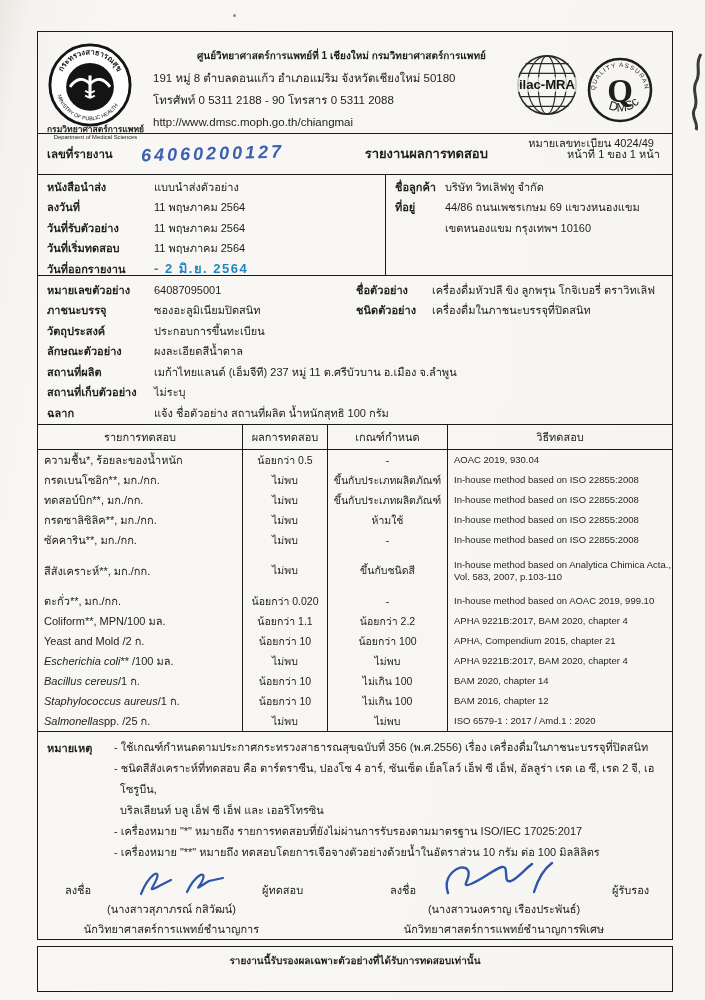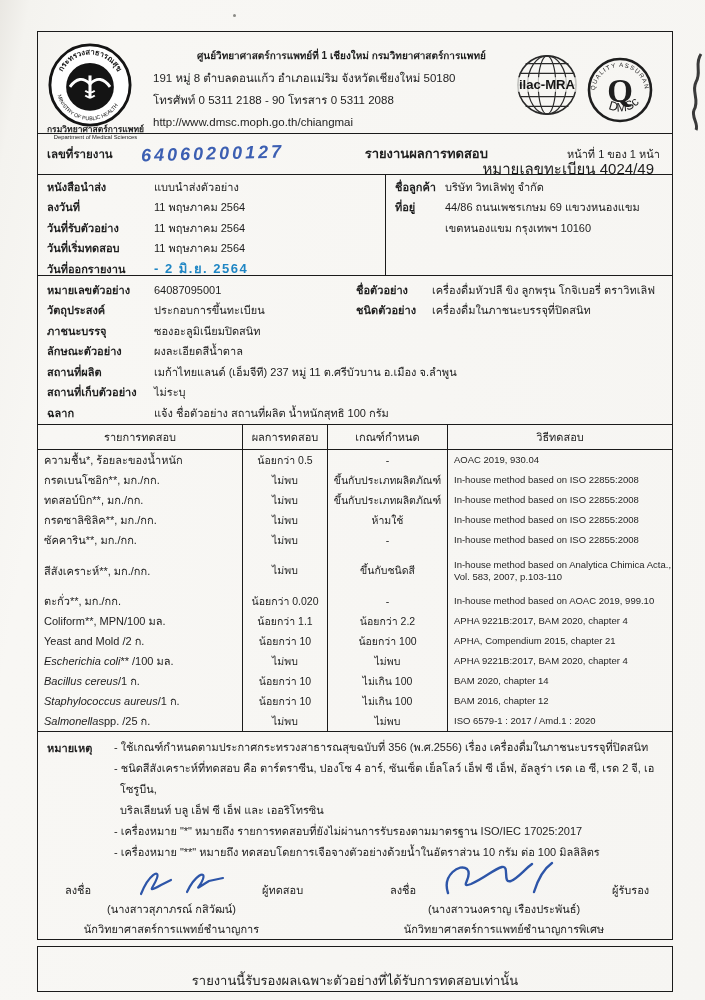--- a/index.html
+++ b/index.html
@@ -15,21 +15,21 @@
   
   .s-header{height:108px;display:flex;}
   .seal-wrap{width:115px;position:relative;flex:0 0 auto;}
   .seal-svg{position:absolute;left:10px;top:11px;}
   .seal-th{position:absolute;left:0;top:93px;width:115px;text-align:center;font-size:8.5px;font-weight:bold;line-height:9px;}
   .seal-en{position:absolute;left:0;top:102px;width:115px;text-align:center;font-size:5.8px;color:#222;}
   .head-text{padding-top:13px;line-height:22px;flex:1;}
   .org-name{font-size:10px;font-weight:bold;margin-left:44px;}
   .head-line{font-size:11.5px;}
   .logos{position:absolute;right:8px;top:18px;width:150px;height:88px;}
-  .reg-no{position:absolute;right:10px;top:107px;font-size:15px;white-space:nowrap;}
+  .reg-no{position:absolute;right:10px;top:84px;font-size:11px;white-space:nowrap;}
   
   .s-repno{height:44px;display:flex;align-items:center;}
   .repno-label{font-size:11.5px;font-weight:bold;padding-left:9px;}
   .repno-value{color:#3c5fb2;font-size:18px;letter-spacing:3px;font-style:italic;font-weight:bold;transform:rotate(-1.6deg);margin-left:28px;width:175px;}
   .rep-title{font-size:13px;font-weight:bold;flex:1;text-align:center;margin-left:-30px;}
   .rep-page{font-size:11px;padding-right:12px;white-space:nowrap;}
   
   .frow{display:flex;align-items:flex-start;height:20.5px;line-height:20.5px;}
   .flabel{font-weight:bold;font-size:11px;flex:0 0 auto;}
   .fvalue{font-size:11px;white-space:pre-line;}
@@ -63,21 +63,21 @@
   .s-notes{flex:1;padding-top:5px;}
   .notes-label{position:absolute;left:9px;top:7px;font-size:11px;font-weight:bold;}
   .notes-list{margin-left:72px;margin-right:8px;}
   .note{font-size:11px;line-height:21px;white-space:pre-line;padding-left:10px;text-indent:-6px;}
   .sig-area{position:relative;height:72px;margin-top:4px;}
   .sig-label{position:absolute;font-size:11px;}
   .sig-name{position:absolute;font-size:11px;text-align:center;}
   .sig-svg{position:absolute;}
   
   .footerbox{position:absolute;left:37px;top:946px;width:636px;height:46px;border:1.6px solid #1b1b1b;box-sizing:border-box;text-align:center;padding-top:4px;}
-  .foot1{font-size:13px;font-weight:normal;line-height:19px;margin-top:20px;}
+  .foot1{font-size:10px;font-weight:bold;line-height:19px;}
   .foot2{font-size:11.5px;line-height:19px;}
   .artifact{position:absolute;}
 </style>
 </head>
 <body>
 
 <div class="page">
 
   <svg class="artifact" style="right:1px;top:52px" width="14" height="80" viewBox="0 0 14 80">
     <path d="M11,2 C4,12 12,20 6,30 C1,40 10,48 4,58 C1,65 9,72 6,78" stroke="#3a3a3a" stroke-width="3" fill="none"></path>
@@ -173,26 +173,26 @@
         </div>
     </div>
 
     <div class="sec s-sample">
       <div class="samp-left">
           <div class="frow">
             <span class="flabel">หมายเลขตัวอย่าง</span>
             <span class="fvalue">64087095001</span>
           </div>
           <div class="frow">
+            <span class="flabel">ภาชนะบรรจุ</span>
+            <span class="fvalue">ซองอะลูมิเนียมปิดสนิท</span>
+          </div>
+          <div class="frow">
             <span class="flabel">วัตถุประสงค์</span>
             <span class="fvalue">ประกอบการขึ้นทะเบียน</span>
-          </div>
-          <div class="frow">
-            <span class="flabel">ภาชนะบรรจุ</span>
-            <span class="fvalue">ซองอะลูมิเนียมปิดสนิท</span>
           </div>
           <div class="frow">
             <span class="flabel">ลักษณะตัวอย่าง</span>
             <span class="fvalue">ผงละเอียดสีน้ำตาล</span>
           </div>
           <div class="frow">
             <span class="flabel">สถานที่ผลิต</span>
             <span class="fvalue">เมก้าไทยแลนด์ (เอ็มจีที) 237 หมู่ 11 ต.ศรีบัวบาน อ.เมือง จ.ลำพูน</span>
           </div>
           <div class="frow">

